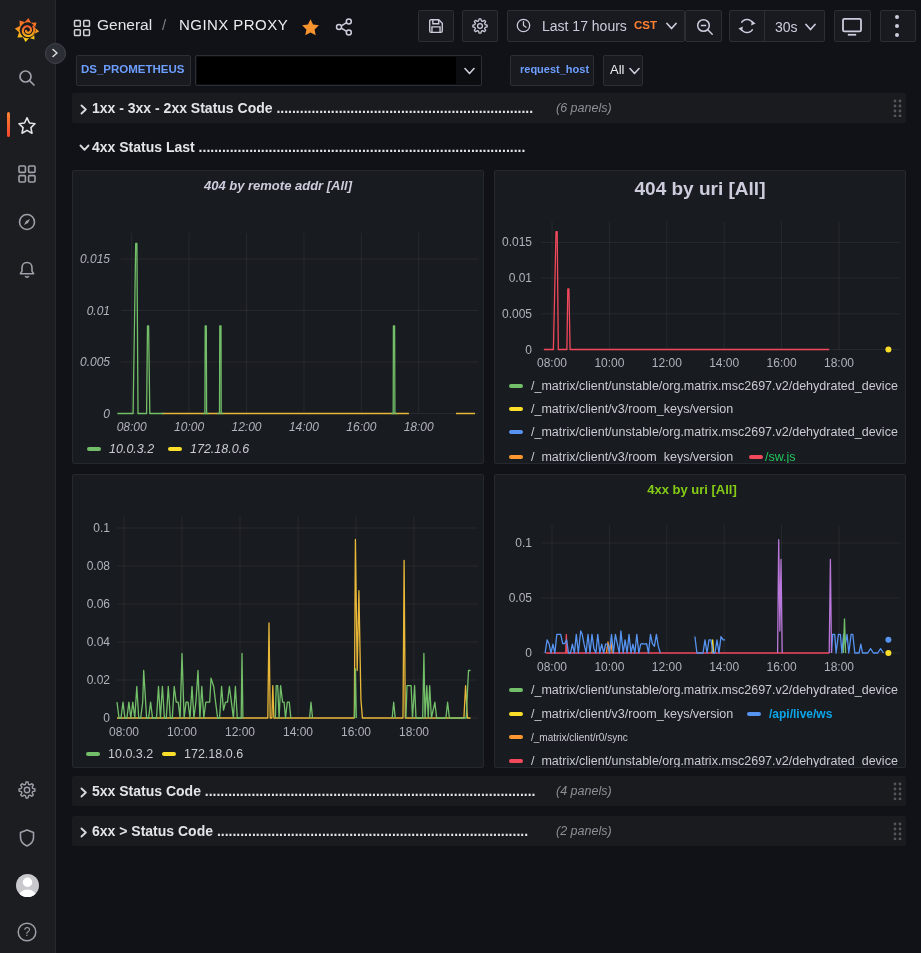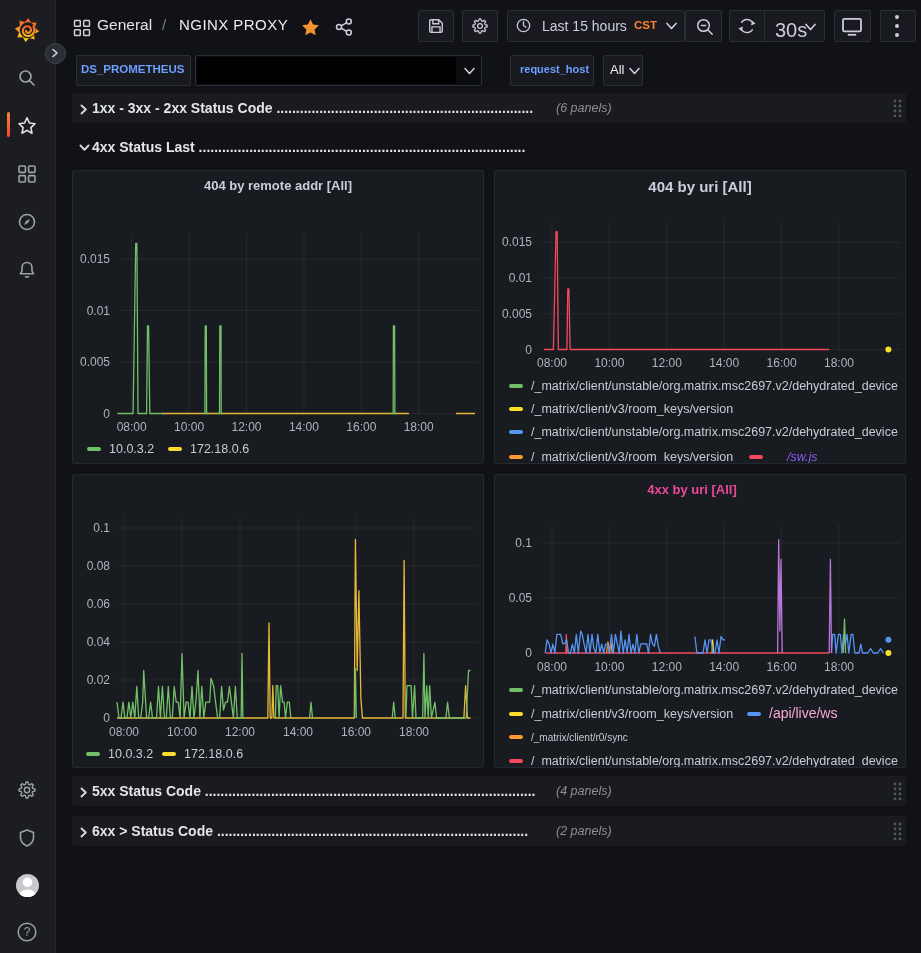--- a/index.html
+++ b/index.html
@@ -82,32 +82,32 @@
       <path d="M3 4.5 a1.5 1.5 0 0 1 1.5-1.5 H13 l4 4 V15.5 a1.5 1.5 0 0 1-1.5 1.5 h-11 A1.5 1.5 0 0 1 3 15.5 Z"></path>
       <path d="M6.5 3.2 v4.3 h6.5 v-4.3"></path>
       <path d="M5.5 17 v-6 h9 v6"></path>
     </g>
   </svg><div style="position:absolute;left:462px;top:10px;width:36px;height:32px;background:#181a20;border:1px solid #2c2e36;border-radius:2px;box-sizing:border-box;"></div><svg style="position:absolute;left:471px;top:17px" width="18" height="18" viewBox="0 0 20 20">
     <path d="M9.00 2.06 L11.00 2.06 L11.56 4.31 L12.92 4.88 L14.90 3.68 L16.32 5.10 L15.12 7.08 L15.69 8.44 L17.94 9.00 L17.94 11.00 L15.69 11.56 L15.12 12.92 L16.32 14.90 L14.90 16.32 L12.92 15.12 L11.56 15.69 L11.00 17.94 L9.00 17.94 L8.44 15.69 L7.08 15.12 L5.10 16.32 L3.68 14.90 L4.88 12.92 L4.31 11.56 L2.06 11.00 L2.06 9.00 L4.31 8.44 L4.88 7.08 L3.68 5.10 L5.10 3.68 L7.08 4.88 L8.44 4.31 L9.00 2.06 L11.00 2.06 Z" fill="none" stroke="#ccccdc" stroke-width="1.4" stroke-linejoin="round"></path>
     <circle cx="10" cy="10" r="2.7" fill="none" stroke="#ccccdc" stroke-width="1.4"></circle>
   </svg><div style="position:absolute;left:507px;top:10px;width:178px;height:32px;background:#181a20;border:1px solid #2c2e36;border-radius:2px;box-sizing:border-box;"></div><svg style="position:absolute;left:515px;top:17px" width="17" height="17" viewBox="0 0 20 20">
     <circle cx="10" cy="10" r="7.3" fill="none" stroke="#ccccdc" stroke-width="1.5"></circle>
     <path d="M10 5.5 V10 L13 12" fill="none" stroke="#ccccdc" stroke-width="1.5" stroke-linecap="round"></path>
-  </svg><div style="position:absolute;left:542px;top:18px;font-size:14px;color:#ccccdc;">Last 15 hours</div><div style="position:absolute;left:634px;top:19px;font-size:11.5px;font-weight:bold;color:#ff8031;">CST</div><svg style="position:absolute;left:666px;top:22px" width="11" height="8" viewBox="0 0 11 8">
+  </svg><div style="position:absolute;left:542px;top:18px;font-size:14px;color:#ccccdc;">Last 17 hours</div><div style="position:absolute;left:634px;top:19px;font-size:11.5px;font-weight:bold;color:#ff8031;">CST</div><svg style="position:absolute;left:666px;top:22px" width="11" height="8" viewBox="0 0 11 8">
     <polyline points="1,1.5 5.5,6.5 10,1.5" fill="none" stroke="#ccccdc" stroke-width="1.7" stroke-linecap="round" stroke-linejoin="round"></polyline>
   </svg><div style="position:absolute;left:685px;top:10px;width:37px;height:32px;background:#181a20;border:1px solid #2c2e36;border-radius:2px;box-sizing:border-box;"></div><svg style="position:absolute;left:695px;top:16.5px" width="20" height="20" viewBox="0 0 20 20">
     <circle cx="8.5" cy="8.5" r="5.8" fill="none" stroke="#ccccdc" stroke-width="1.5"></circle>
     <line x1="13" y1="13" x2="17.2" y2="17.2" stroke="#ccccdc" stroke-width="1.5" stroke-linecap="round"></line>
     <line x1="5.8" y1="8.5" x2="11.2" y2="8.5" stroke="#ccccdc" stroke-width="1.5"></line>
   </svg><div style="position:absolute;left:729px;top:10px;width:96px;height:32px;background:#181a20;border:1px solid #2c2e36;border-radius:2px;box-sizing:border-box;"></div><div style="position:absolute;left:764px;top:11px;width:1px;height:30px;background:#2c2e36;"></div><svg style="position:absolute;left:738px;top:17px" width="18" height="18" viewBox="0 0 20 20">
     <path d="M3.76 6.40 L4.13 5.83 L4.55 5.29 L5.02 4.80 L5.53 4.35 L6.09 3.96 L6.68 3.61 L7.29 3.33 L7.94 3.10 L8.60 2.94 L9.27 2.84 L9.95 2.80 L10.63 2.83 L11.30 2.92 L11.96 3.07 L12.61 3.29 L13.23 3.57 L13.82 3.90 L14.38 4.29 L14.90 4.73 L15.38 5.21 L15.81 5.74 L16.18 6.31 L16.50 6.91 L16.77 7.54" fill="none" stroke="#ccccdc" stroke-width="1.6"></path>
     <path d="M16.24 13.60 L15.87 14.17 L15.45 14.71 L14.98 15.20 L14.47 15.65 L13.91 16.04 L13.32 16.39 L12.71 16.67 L12.06 16.90 L11.40 17.06 L10.73 17.16 L10.05 17.20 L9.37 17.17 L8.70 17.08 L8.04 16.93 L7.39 16.71 L6.77 16.43 L6.18 16.10 L5.62 15.71 L5.10 15.27 L4.62 14.79 L4.19 14.26 L3.82 13.69 L3.50 13.09 L3.23 12.46" fill="none" stroke="#ccccdc" stroke-width="1.6"></path>
     <path d="M15.57 4.14 L19.57 7.14 L14.57 9.34 Z" fill="#ccccdc"></path>
     <path d="M4.43 15.86 L0.43 12.86 L5.43 10.66 Z" fill="#ccccdc"></path>
-  </svg><div style="position:absolute;left:775px;top:19px;font-size:20px;color:#ccccdc;">30s</div><svg style="position:absolute;left:805px;top:23px" width="11" height="8" viewBox="0 0 11 8">
+  </svg><div style="position:absolute;left:775px;top:19px;font-size:14px;color:#ccccdc;">30s</div><svg style="position:absolute;left:805px;top:23px" width="11" height="8" viewBox="0 0 11 8">
     <polyline points="1,1.5 5.5,6.5 10,1.5" fill="none" stroke="#ccccdc" stroke-width="1.7" stroke-linecap="round" stroke-linejoin="round"></polyline>
   </svg><div style="position:absolute;left:834px;top:10px;width:37px;height:32px;background:#181a20;border:1px solid #2c2e36;border-radius:2px;box-sizing:border-box;"></div><svg style="position:absolute;left:840px;top:14px" width="24" height="24" viewBox="0 0 20 20">
     <g fill="none" stroke="#ccccdc" stroke-width="1.5">
       <rect x="2.5" y="4" width="15" height="10.5" rx="1.2"></rect>
       <line x1="6.5" y1="17.3" x2="13.5" y2="17.3"></line>
     </g>
   </svg><div style="position:absolute;left:880px;top:10px;width:36px;height:32px;background:#181a20;border:1px solid #2c2e36;border-radius:2px;box-sizing:border-box;"></div><svg style="position:absolute;left:892px;top:12px" width="10" height="28" viewBox="0 0 10 28">
     <g fill="#ccccdc">
       <circle cx="5" cy="5" r="2"></circle>
       <circle cx="5" cy="14" r="2"></circle>
@@ -128,21 +128,21 @@
     <circle cx="7" cy="7" r="1.4" fill="#53565c"></circle>
     <circle cx="2" cy="12" r="1.4" fill="#53565c"></circle>
     <circle cx="7" cy="12" r="1.4" fill="#53565c"></circle>
     <circle cx="2" cy="17" r="1.4" fill="#53565c"></circle>
     <circle cx="7" cy="17" r="1.4" fill="#53565c"></circle>
   </svg>
 <svg style="position:absolute;left:78.5px;top:143.5px" width="11" height="8" viewBox="0 0 11 8">
     <polyline points="1.5,1.5 5.5,5.8 9.5,1.5" fill="none" stroke="#d8d9da" stroke-width="1.9" stroke-linecap="round" stroke-linejoin="round"></polyline>
   </svg><div style="position:absolute;left:92px;top:138.5px;font-size:14px;font-weight:bold;color:#e3e4e8;white-space:nowrap;">4xx Status Last ....................................................................................</div>
 <div style="position:absolute;left:72px;top:170px;width:412px;height:294px;
-      background:#181b1f;border:1px solid #25282e;border-radius:2px;box-sizing:border-box;overflow:hidden;">
+      background:#181b1f;border:1px solid #25282e;border-radius:2px;box-sizing:border-box;overflow:hidden;font-style:italic;">
       <div style="position:absolute;left:0;right:0;top:7px;text-align:center;font-size:13px;font-weight:bold;color:#ccccdc;">404 by remote addr [All]</div>
       <svg style="position:absolute;left:0;top:0" width="412" height="294" viewBox="0 0 412 294">
       <line x1="48" y1="242.5" x2="405" y2="242.5" stroke="rgba(204,204,220,0.08)" stroke-width="1"></line>
       <line x1="48" y1="191.0" x2="405" y2="191.0" stroke="rgba(204,204,220,0.08)" stroke-width="1"></line>
       <line x1="48" y1="139.5" x2="405" y2="139.5" stroke="rgba(204,204,220,0.08)" stroke-width="1"></line>
       <line x1="48" y1="88.0" x2="405" y2="88.0" stroke="rgba(204,204,220,0.08)" stroke-width="1"></line>
       <line x1="58.7" y1="62.0" x2="58.7" y2="242.5" stroke="rgba(204,204,220,0.08)" stroke-width="1"></line>
       <line x1="116.1" y1="62.0" x2="116.1" y2="242.5" stroke="rgba(204,204,220,0.08)" stroke-width="1"></line>
       <line x1="173.5" y1="62.0" x2="173.5" y2="242.5" stroke="rgba(204,204,220,0.08)" stroke-width="1"></line>
       <line x1="230.9" y1="62.0" x2="230.9" y2="242.5" stroke="rgba(204,204,220,0.08)" stroke-width="1"></line>
@@ -163,21 +163,21 @@
       <polyline points="44.4,242.5 60.1,242.5 62.7,72.5 63.9,72.5 65.0,242.5 73.6,242.5 74.5,154.9 75.6,154.9 76.8,242.5 90.3,242.5" fill="none" stroke="#73bf69" stroke-width="1.3" stroke-linejoin="round" stroke-linecap="butt"></polyline>
       <polyline points="129.9,242.5 131.9,242.5 132.2,154.9 133.3,154.9 133.6,242.5 135.6,242.5" fill="none" stroke="#73bf69" stroke-width="1.3" stroke-linejoin="round" stroke-linecap="butt"></polyline>
       <polyline points="144.5,242.5 146.5,242.5 146.8,154.9 148.0,154.9 148.2,242.5 150.3,242.5" fill="none" stroke="#73bf69" stroke-width="1.3" stroke-linejoin="round" stroke-linecap="butt"></polyline>
       <polyline points="318.1,242.5 320.2,242.5 320.4,154.9 321.6,154.9 321.9,242.5 323.9,242.5" fill="none" stroke="#73bf69" stroke-width="1.3" stroke-linejoin="round" stroke-linecap="butt"></polyline>
     </svg>
       <div style="position:absolute;left:14px;top:268px;height:18px;white-space:nowrap;overflow:hidden;"><span style="display:inline-block;width:14px;height:4px;border-radius:2px;background:#73bf69;vertical-align:2px;"></span><span style="color:#c9cad4;font-size:12.5px;margin-left:8px;">10.0.3.2</span></div>
     <div style="position:absolute;left:95px;top:268px;height:18px;white-space:nowrap;overflow:hidden;"><span style="display:inline-block;width:14px;height:4px;border-radius:2px;background:#fade2a;vertical-align:2px;"></span><span style="color:#c9cad4;font-size:12.5px;margin-left:8px;">172.18.0.6</span></div>
   </div>
 <div style="position:absolute;left:494px;top:170px;width:412px;height:294px;
       background:#181b1f;border:1px solid #25282e;border-radius:2px;box-sizing:border-box;overflow:hidden;">
-      <div style="position:absolute;left:0;right:0;top:7px;text-align:center;font-size:15px;font-weight:bold;color:#ccccdc;">404 by uri [All]</div>
+      <div style="position:absolute;left:0;right:0;top:7px;text-align:center;font-size:19px;font-weight:bold;color:#ccccdc;">404 by uri [All]</div>
       <svg style="position:absolute;left:0;top:0" width="412" height="294" viewBox="0 0 412 294">
       <line x1="46" y1="178.5" x2="405" y2="178.5" stroke="rgba(204,204,220,0.08)" stroke-width="1"></line>
       <line x1="46" y1="142.8" x2="405" y2="142.8" stroke="rgba(204,204,220,0.08)" stroke-width="1"></line>
       <line x1="46" y1="107.1" x2="405" y2="107.1" stroke="rgba(204,204,220,0.08)" stroke-width="1"></line>
       <line x1="46" y1="71.4" x2="405" y2="71.4" stroke="rgba(204,204,220,0.08)" stroke-width="1"></line>
       <line x1="57.0" y1="50.4" x2="57.0" y2="178.5" stroke="rgba(204,204,220,0.08)" stroke-width="1"></line>
       <line x1="114.4" y1="50.4" x2="114.4" y2="178.5" stroke="rgba(204,204,220,0.08)" stroke-width="1"></line>
       <line x1="171.8" y1="50.4" x2="171.8" y2="178.5" stroke="rgba(204,204,220,0.08)" stroke-width="1"></line>
       <line x1="229.2" y1="50.4" x2="229.2" y2="178.5" stroke="rgba(204,204,220,0.08)" stroke-width="1"></line>
       <line x1="286.6" y1="50.4" x2="286.6" y2="178.5" stroke="rgba(204,204,220,0.08)" stroke-width="1"></line>
@@ -192,21 +192,21 @@
       <text x="229.2" y="196" text-anchor="middle" font-size="12" fill="#b0b2bc">14:00</text>
       <text x="286.6" y="196" text-anchor="middle" font-size="12" fill="#b0b2bc">16:00</text>
       <text x="344.0" y="196" text-anchor="middle" font-size="12" fill="#b0b2bc">18:00</text>
       <polyline points="49.0,178.5 58.4,178.5 61.0,60.7 62.2,60.7 63.3,178.5 71.9,178.5 72.8,117.8 73.9,117.8 75.1,178.5 334.2,178.5" fill="none" stroke="#f2495c" stroke-width="1.3" stroke-linejoin="round" stroke-linecap="butt"></polyline>
       <circle cx="393.4" cy="178.5" r="3" fill="#fade2a"></circle>
     </svg>
       <div style="position:absolute;left:14px;top:205px;height:18px;white-space:nowrap;overflow:hidden;width:390px;"><span style="display:inline-block;width:14px;height:4px;border-radius:2px;background:#73bf69;vertical-align:2px;"></span><span style="color:#c9cad4;font-size:12.5px;margin-left:8px;">/_matrix/client/unstable/org.matrix.msc2697.v2/dehydrated_device</span></div>
     <div style="position:absolute;left:14px;top:228px;height:18px;white-space:nowrap;overflow:hidden;"><span style="display:inline-block;width:14px;height:4px;border-radius:2px;background:#fade2a;vertical-align:2px;"></span><span style="color:#c9cad4;font-size:12.5px;margin-left:8px;">/_matrix/client/v3/room_keys/version</span></div>
     <div style="position:absolute;left:14px;top:251px;height:18px;white-space:nowrap;overflow:hidden;width:390px;"><span style="display:inline-block;width:14px;height:4px;border-radius:2px;background:#5794f2;vertical-align:2px;"></span><span style="color:#c9cad4;font-size:12.5px;margin-left:8px;">/_matrix/client/unstable/org.matrix.msc2697.v2/dehydrated_device</span></div>
     <div style="position:absolute;left:14px;top:276px;height:18px;white-space:nowrap;overflow:hidden;"><span style="display:inline-block;width:14px;height:4px;border-radius:2px;background:#ff9830;vertical-align:2px;"></span><span style="color:#c9cad4;font-size:12.5px;margin-left:8px;">/_matrix/client/v3/room_keys/version</span></div>
-    <div style="position:absolute;left:254px;top:276px;height:18px;white-space:nowrap;overflow:hidden;"><span style="display:inline-block;width:14px;height:4px;border-radius:2px;background:#f2495c;vertical-align:2px;"></span><span style="color:#8b5cf6;font-size:12.5px;margin-left:24px;font-style:italic;">/sw.js</span></div>
+    <div style="position:absolute;left:254px;top:276px;height:18px;white-space:nowrap;overflow:hidden;"><span style="display:inline-block;width:14px;height:4px;border-radius:2px;background:#f2495c;vertical-align:2px;"></span><span style="color:#22c55e;font-size:12.5px;margin-left:2px;">/sw.js</span></div>
   </div>
 <div style="position:absolute;left:72px;top:474px;width:412px;height:294px;
       background:#181b1f;border:1px solid #25282e;border-radius:2px;box-sizing:border-box;overflow:hidden;">
       <svg style="position:absolute;left:0;top:0" width="412" height="294" viewBox="0 0 412 294">
       <line x1="44" y1="243.0" x2="405" y2="243.0" stroke="rgba(204,204,220,0.08)" stroke-width="1"></line>
       <line x1="44" y1="205.0" x2="405" y2="205.0" stroke="rgba(204,204,220,0.08)" stroke-width="1"></line>
       <line x1="44" y1="167.0" x2="405" y2="167.0" stroke="rgba(204,204,220,0.08)" stroke-width="1"></line>
       <line x1="44" y1="129.0" x2="405" y2="129.0" stroke="rgba(204,204,220,0.08)" stroke-width="1"></line>
       <line x1="44" y1="91.0" x2="405" y2="91.0" stroke="rgba(204,204,220,0.08)" stroke-width="1"></line>
       <line x1="44" y1="53.0" x2="405" y2="53.0" stroke="rgba(204,204,220,0.08)" stroke-width="1"></line>
@@ -234,21 +234,21 @@
       <polyline points="236.6,243.0 238.0,227.2 239.5,243.0" fill="none" stroke="#73bf69" stroke-width="1.3" stroke-linejoin="round" stroke-linecap="butt"></polyline>
       <polyline points="319.2,243.0 320.7,227.2 322.2,243.0" fill="none" stroke="#73bf69" stroke-width="1.3" stroke-linejoin="round" stroke-linecap="butt"></polyline>
       <polyline points="281.5,243.0 282.4,193.6 283.3,243.0" fill="none" stroke="#73bf69" stroke-width="1.3" stroke-linejoin="round" stroke-linecap="butt"></polyline>
       <polyline points="332.9,243.0 334.0,210.7 338.1,210.7 339.5,243.0 341.6,210.7 343.0,243.0 344.5,243.0 349.7,243.0 350.9,178.4 352.0,243.0 353.8,210.7 355.2,243.0 356.7,210.7 358.4,243.0 361.9,227.2 363.6,243.0 372.9,243.0 374.6,227.2 376.4,243.0 393.2,243.0 395.5,195.5 397.5,195.5" fill="none" stroke="#73bf69" stroke-width="1.3" stroke-linejoin="round" stroke-linecap="butt"></polyline>
     </svg>
       <div style="position:absolute;left:13px;top:269px;height:18px;white-space:nowrap;overflow:hidden;"><span style="display:inline-block;width:14px;height:4px;border-radius:2px;background:#73bf69;vertical-align:2px;"></span><span style="color:#c9cad4;font-size:12.5px;margin-left:8px;">10.0.3.2</span></div>
     <div style="position:absolute;left:89px;top:269px;height:18px;white-space:nowrap;overflow:hidden;"><span style="display:inline-block;width:14px;height:4px;border-radius:2px;background:#fade2a;vertical-align:2px;"></span><span style="color:#c9cad4;font-size:12.5px;margin-left:8px;">172.18.0.6</span></div>
   </div>
 <div style="position:absolute;left:494px;top:474px;width:412px;height:294px;
       background:#181b1f;border:1px solid #25282e;border-radius:2px;box-sizing:border-box;overflow:hidden;">
-      <div style="position:absolute;left:0;right:16px;top:7px;text-align:center;font-size:13px;font-weight:bold;color:#ec4899;">4xx by uri [All]</div>
+      <div style="position:absolute;left:0;right:16px;top:7px;text-align:center;font-size:13px;font-weight:bold;color:#84cc16;">4xx by uri [All]</div>
       <svg style="position:absolute;left:0;top:0" width="412" height="294" viewBox="0 0 412 294">
       <line x1="46" y1="178.0" x2="405" y2="178.0" stroke="rgba(204,204,220,0.08)" stroke-width="1"></line>
       <line x1="46" y1="123.0" x2="405" y2="123.0" stroke="rgba(204,204,220,0.08)" stroke-width="1"></line>
       <line x1="46" y1="68.0" x2="405" y2="68.0" stroke="rgba(204,204,220,0.08)" stroke-width="1"></line>
       <line x1="57.0" y1="50.0" x2="57.0" y2="178.0" stroke="rgba(204,204,220,0.08)" stroke-width="1"></line>
       <line x1="114.4" y1="50.0" x2="114.4" y2="178.0" stroke="rgba(204,204,220,0.08)" stroke-width="1"></line>
       <line x1="171.8" y1="50.0" x2="171.8" y2="178.0" stroke="rgba(204,204,220,0.08)" stroke-width="1"></line>
       <line x1="229.2" y1="50.0" x2="229.2" y2="178.0" stroke="rgba(204,204,220,0.08)" stroke-width="1"></line>
       <line x1="286.6" y1="50.0" x2="286.6" y2="178.0" stroke="rgba(204,204,220,0.08)" stroke-width="1"></line>
       <line x1="344.0" y1="50.0" x2="344.0" y2="178.0" stroke="rgba(204,204,220,0.08)" stroke-width="1"></line>
@@ -269,21 +269,21 @@
       <polyline points="199.9,161.5 201.9,178.0 203.9,178.0 206.0,178.0 208.0,178.0 210.0,164.8 212.0,178.0 214.0,164.8 216.0,164.8 218.0,178.0 220.0,178.0 222.0,164.8 224.0,178.0 226.0,161.5 228.1,164.8 230.1,164.8" fill="none" stroke="#5794f2" stroke-width="1.3" stroke-linejoin="round" stroke-linecap="butt"></polyline>
       <polyline points="336.5,178.0 337.7,159.3 339.7,159.3 341.1,178.0 343.4,159.3 345.4,159.3 346.9,178.0 348.6,159.3 350.3,169.2 352.0,159.3 353.8,178.0 356.1,159.3 357.8,159.3 359.8,178.0 364.1,178.0 365.8,169.2 367.5,178.0 372.7,178.0 375.6,173.6 378.4,178.0 382.7,178.0 385.6,173.6 388.5,178.0" fill="none" stroke="#5794f2" stroke-width="1.3" stroke-linejoin="round" stroke-linecap="butt"></polyline>
       <polyline points="282.6,178.0 283.7,64.7 284.9,156.0 286.0,84.5 287.2,178.0" fill="none" stroke="#b877d9" stroke-width="1.3" stroke-linejoin="round" stroke-linecap="butt"></polyline>
       <polyline points="334.2,178.0 335.4,84.5 336.5,178.0" fill="none" stroke="#b877d9" stroke-width="1.3" stroke-linejoin="round" stroke-linecap="butt"></polyline>
       <polyline points="348.3,178.0 349.5,143.9 350.6,178.0" fill="none" stroke="#73bf69" stroke-width="1.3" stroke-linejoin="round" stroke-linecap="butt"></polyline>
       <circle cx="393.4" cy="164.8" r="3" fill="#5794f2"></circle>
       <circle cx="393.4" cy="178.0" r="3" fill="#fade2a"></circle>
     </svg>
       <div style="position:absolute;left:14px;top:205px;height:18px;white-space:nowrap;overflow:hidden;width:390px;"><span style="display:inline-block;width:14px;height:4px;border-radius:2px;background:#73bf69;vertical-align:2px;"></span><span style="color:#c9cad4;font-size:12.5px;margin-left:8px;">/_matrix/client/unstable/org.matrix.msc2697.v2/dehydrated_device</span></div>
     <div style="position:absolute;left:14px;top:229px;height:18px;white-space:nowrap;overflow:hidden;"><span style="display:inline-block;width:14px;height:4px;border-radius:2px;background:#fade2a;vertical-align:2px;"></span><span style="color:#c9cad4;font-size:12.5px;margin-left:8px;">/_matrix/client/v3/room_keys/version</span></div>
-    <div style="position:absolute;left:252px;top:229px;height:18px;white-space:nowrap;overflow:hidden;"><span style="display:inline-block;width:14px;height:4px;border-radius:2px;background:#5794f2;vertical-align:2px;"></span><span style="color:#f9a8d4;font-size:14px;margin-left:8px;">/api/live/ws</span></div>
+    <div style="position:absolute;left:252px;top:229px;height:18px;white-space:nowrap;overflow:hidden;"><span style="display:inline-block;width:14px;height:4px;border-radius:2px;background:#5794f2;vertical-align:2px;"></span><span style="color:#0ea5e9;font-size:12px;margin-left:8px;font-weight:bold;">/api/live/ws</span></div>
     <div style="position:absolute;left:14px;top:252px;height:18px;white-space:nowrap;overflow:hidden;"><span style="display:inline-block;width:14px;height:4px;border-radius:2px;background:#ff9830;vertical-align:2px;"></span><span style="color:#c9cad4;font-size:10px;margin-left:8px;">/_matrix/client/r0/sync</span></div>
     <div style="position:absolute;left:14px;top:276px;height:18px;white-space:nowrap;overflow:hidden;width:390px;"><span style="display:inline-block;width:14px;height:4px;border-radius:2px;background:#f2495c;vertical-align:2px;"></span><span style="color:#c9cad4;font-size:12.5px;margin-left:8px;">/_matrix/client/unstable/org.matrix.msc2697.v2/dehydrated_device</span></div>
   </div>
 <div style="position:absolute;left:72px;top:776px;width:834px;height:30px;background:#191b1f;border-radius:2px;"></div><svg style="position:absolute;left:79.5px;top:786.5px" width="8" height="11" viewBox="0 0 8 11">
     <polyline points="1.5,1.5 5.8,5.5 1.5,9.5" fill="none" stroke="#d8d9da" stroke-width="1.9" stroke-linecap="round" stroke-linejoin="round"></polyline>
   </svg><div style="position:absolute;left:92px;top:782.5px;font-size:14px;font-weight:bold;color:#e3e4e8;white-space:nowrap;">5xx Status Code .....................................................................................</div><div style="position:absolute;left:556px;top:784px;font-size:12.5px;font-style:italic;color:#8e8e96;">(4 panels)</div><svg style="position:absolute;left:893px;top:782px" width="10" height="18" viewBox="0 0 10 18">
     <circle cx="2" cy="2" r="1.4" fill="#53565c"></circle>
     <circle cx="7" cy="2" r="1.4" fill="#53565c"></circle>
     <circle cx="2" cy="7" r="1.4" fill="#53565c"></circle>
     <circle cx="7" cy="7" r="1.4" fill="#53565c"></circle>

